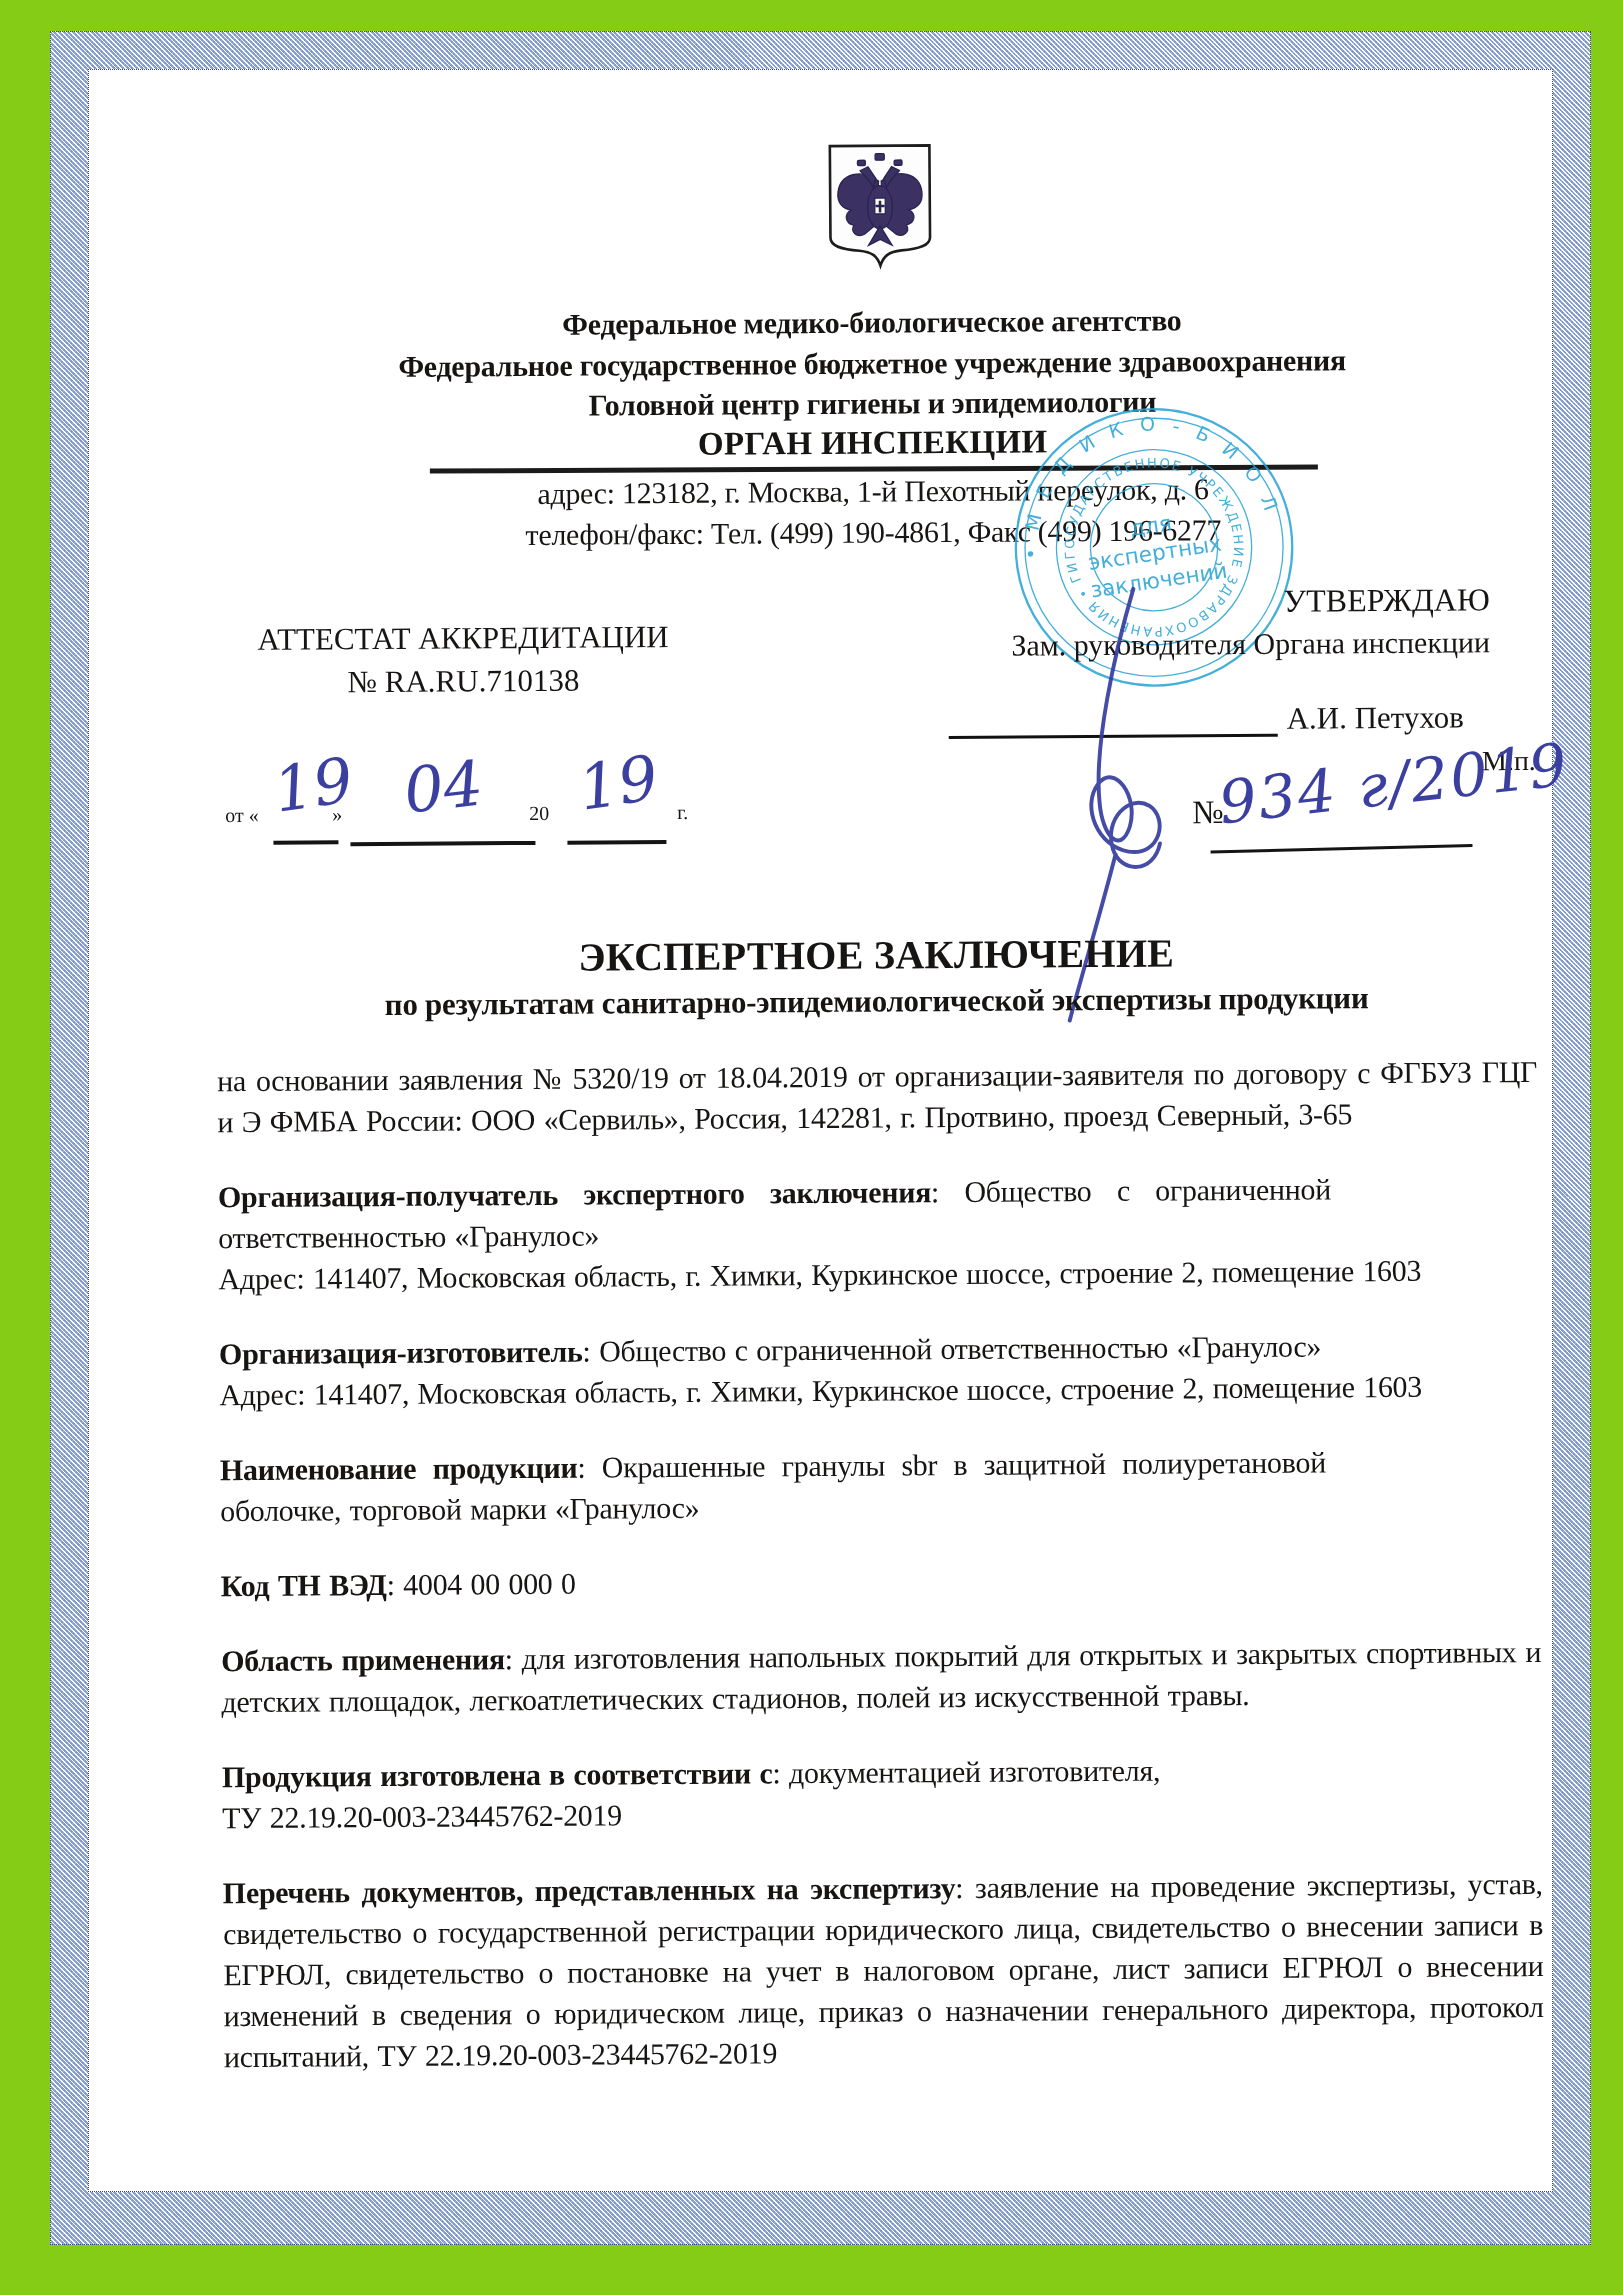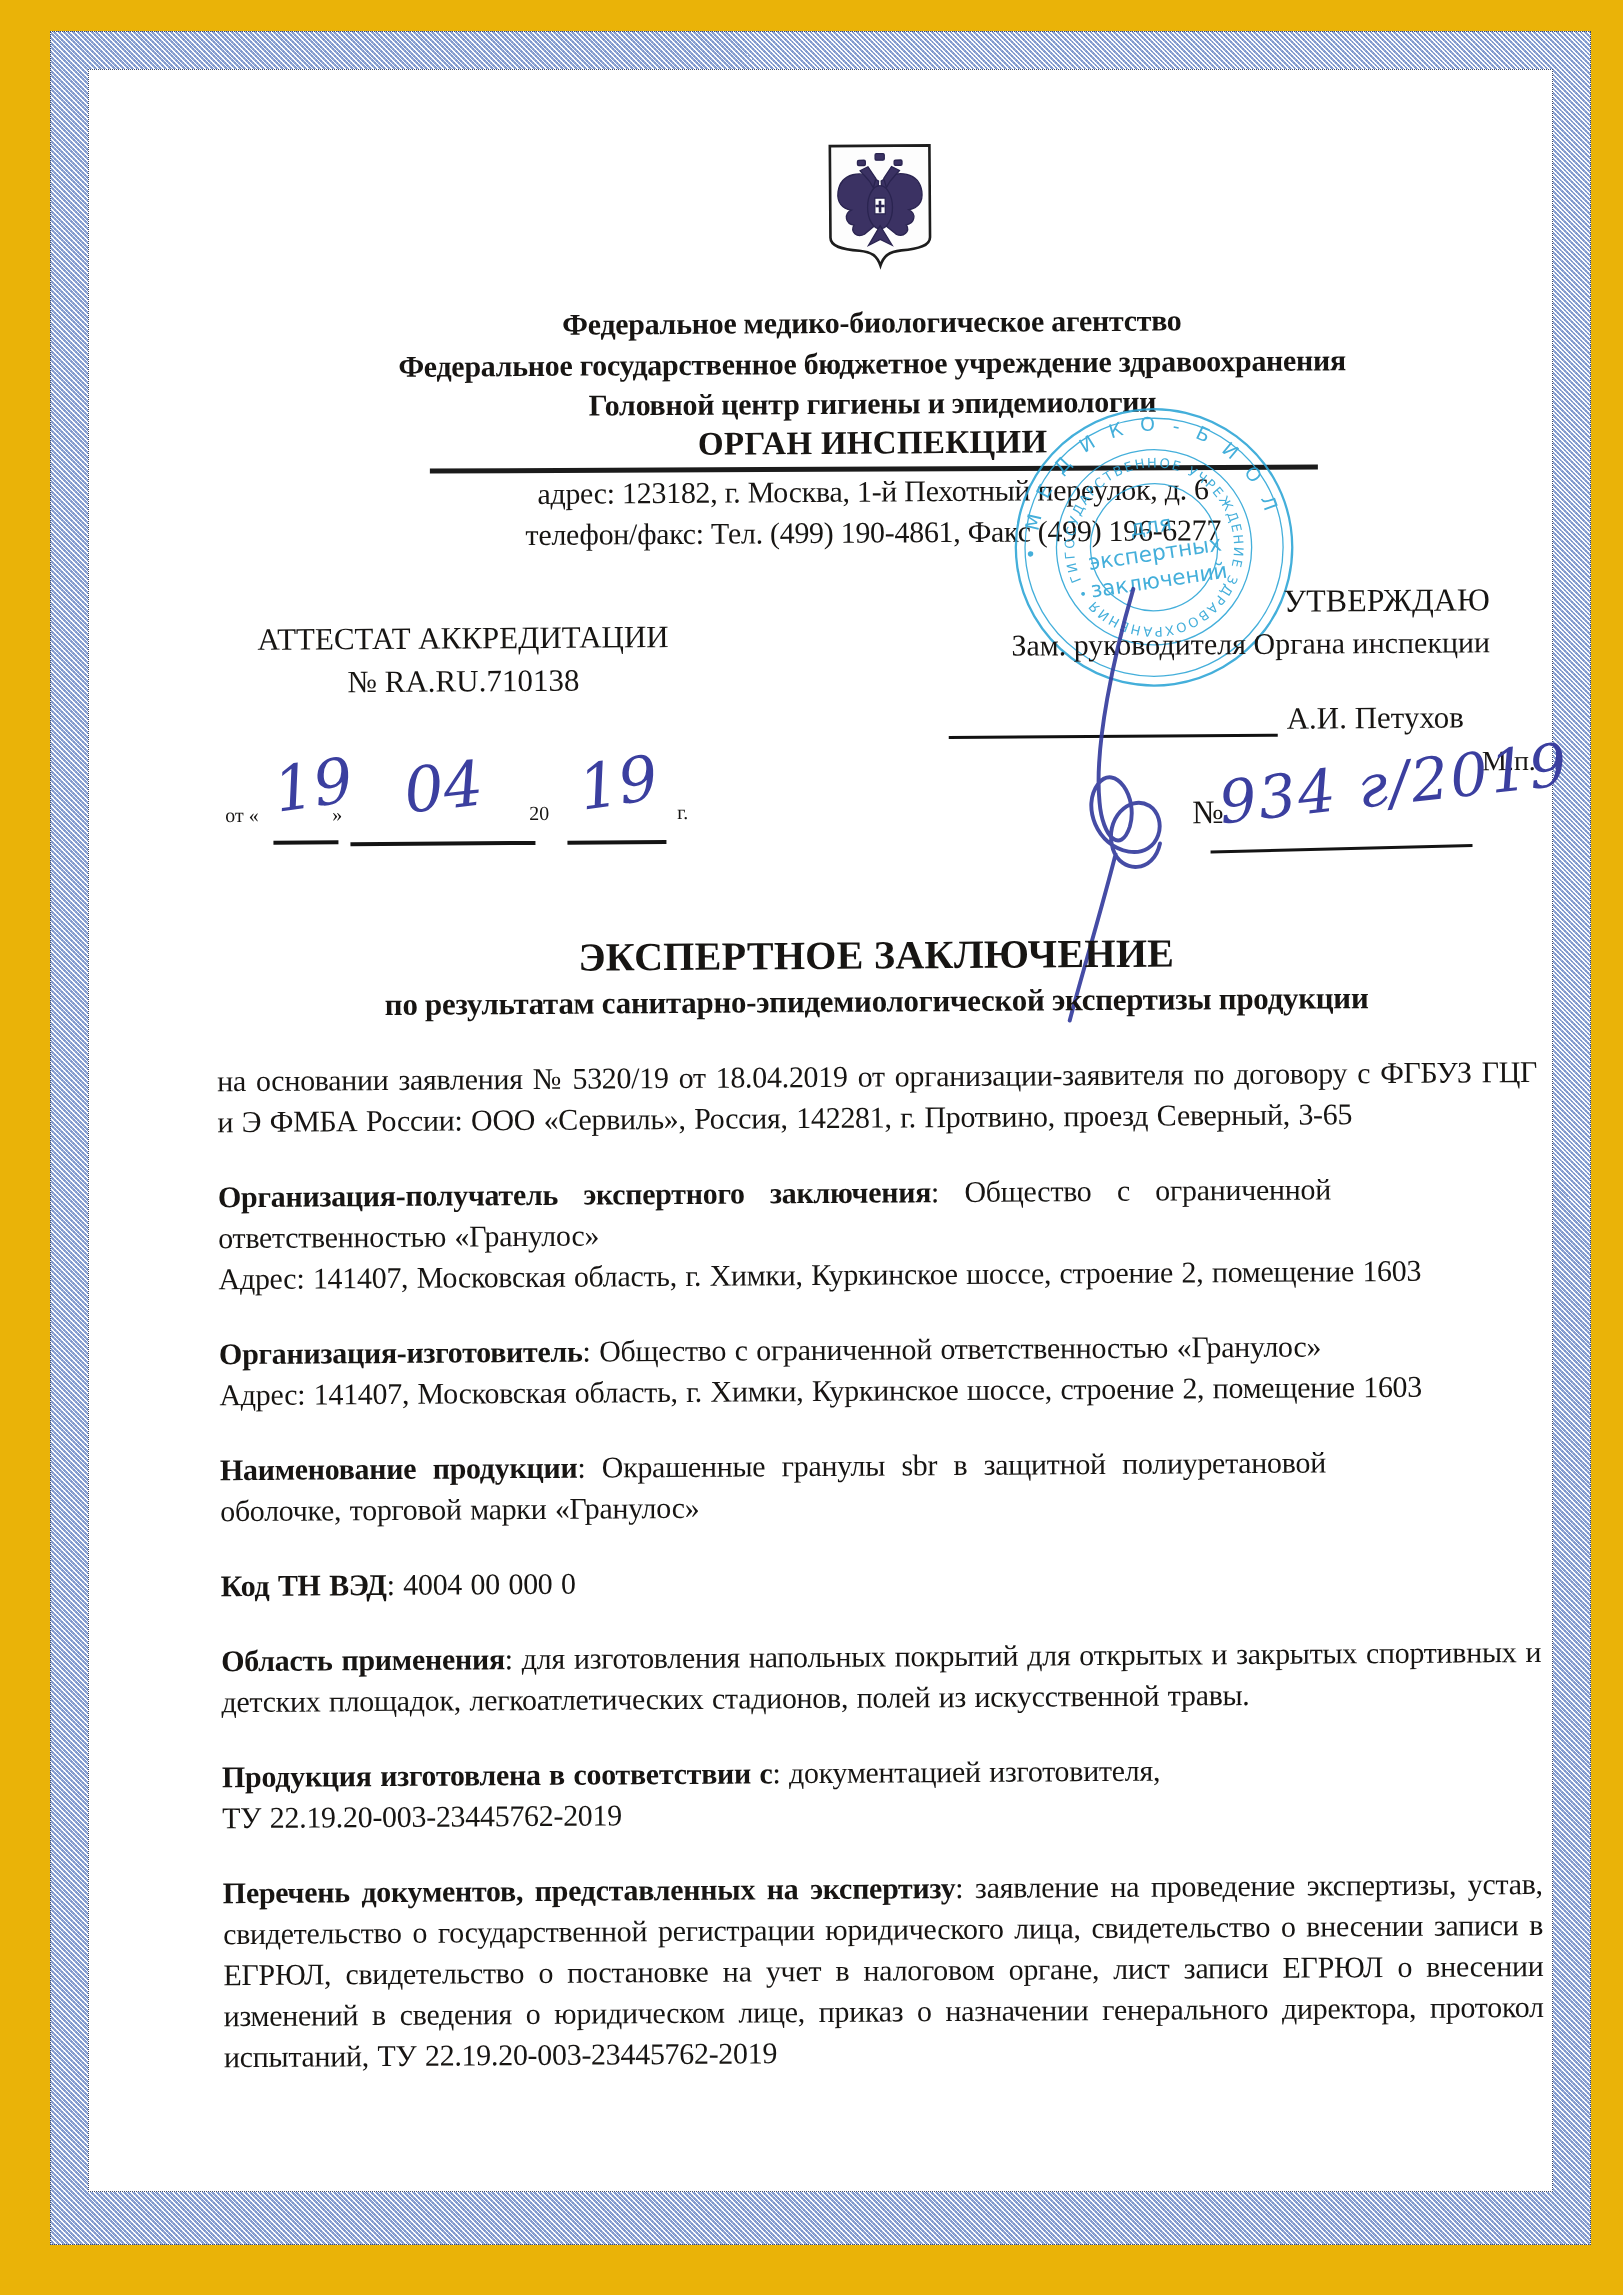--- a/index.html
+++ b/index.html
@@ -1,21 +1,21 @@
 <!DOCTYPE html>
 <html style="font-size:10.5px"><head>
 <meta charset="utf-8">
 <style>
   html,body{margin:0;padding:0;}
   body{
     width:1623px;height:2295px;position:relative;background:#ffffff;
     font-family:"Liberation Serif", serif;color:#171513;
     -webkit-font-smoothing:antialiased;
   }
-  .page{position:absolute;inset:0;overflow:hidden;background:#eab308;text-decoration:underline;}
+  .page{position:absolute;inset:0;overflow:hidden;background:#84cc16;text-decoration:underline;}
 
   
   .frame-band{
     position:absolute;left:50px;top:31px;width:1541px;height:2214px;
     background-color:#ccd8ee;
     background-image:
       repeating-linear-gradient(45deg, rgba(255,255,255,.95) 0 1.3px, rgba(120,146,202,.75) 1.3px 3.3px),
       repeating-linear-gradient(-45deg, rgba(255,255,255,.75) 0 1.3px, rgba(120,146,202,.55) 1.3px 3.3px),
       repeating-linear-gradient(0deg, rgba(255,255,255,.35) 0 2px, rgba(146,168,214,.35) 2px 5.2px);
     border:1.3px dotted #3f4a66;

